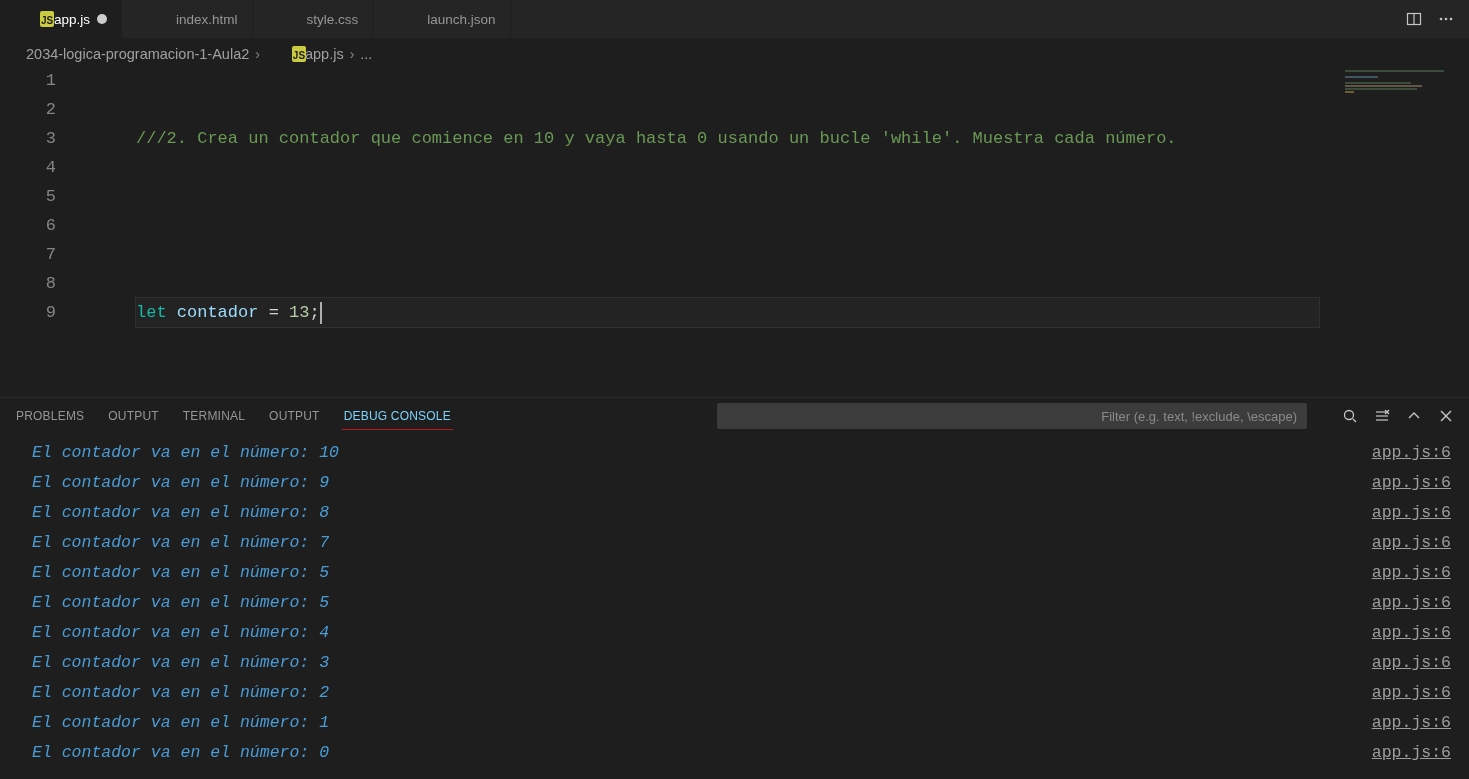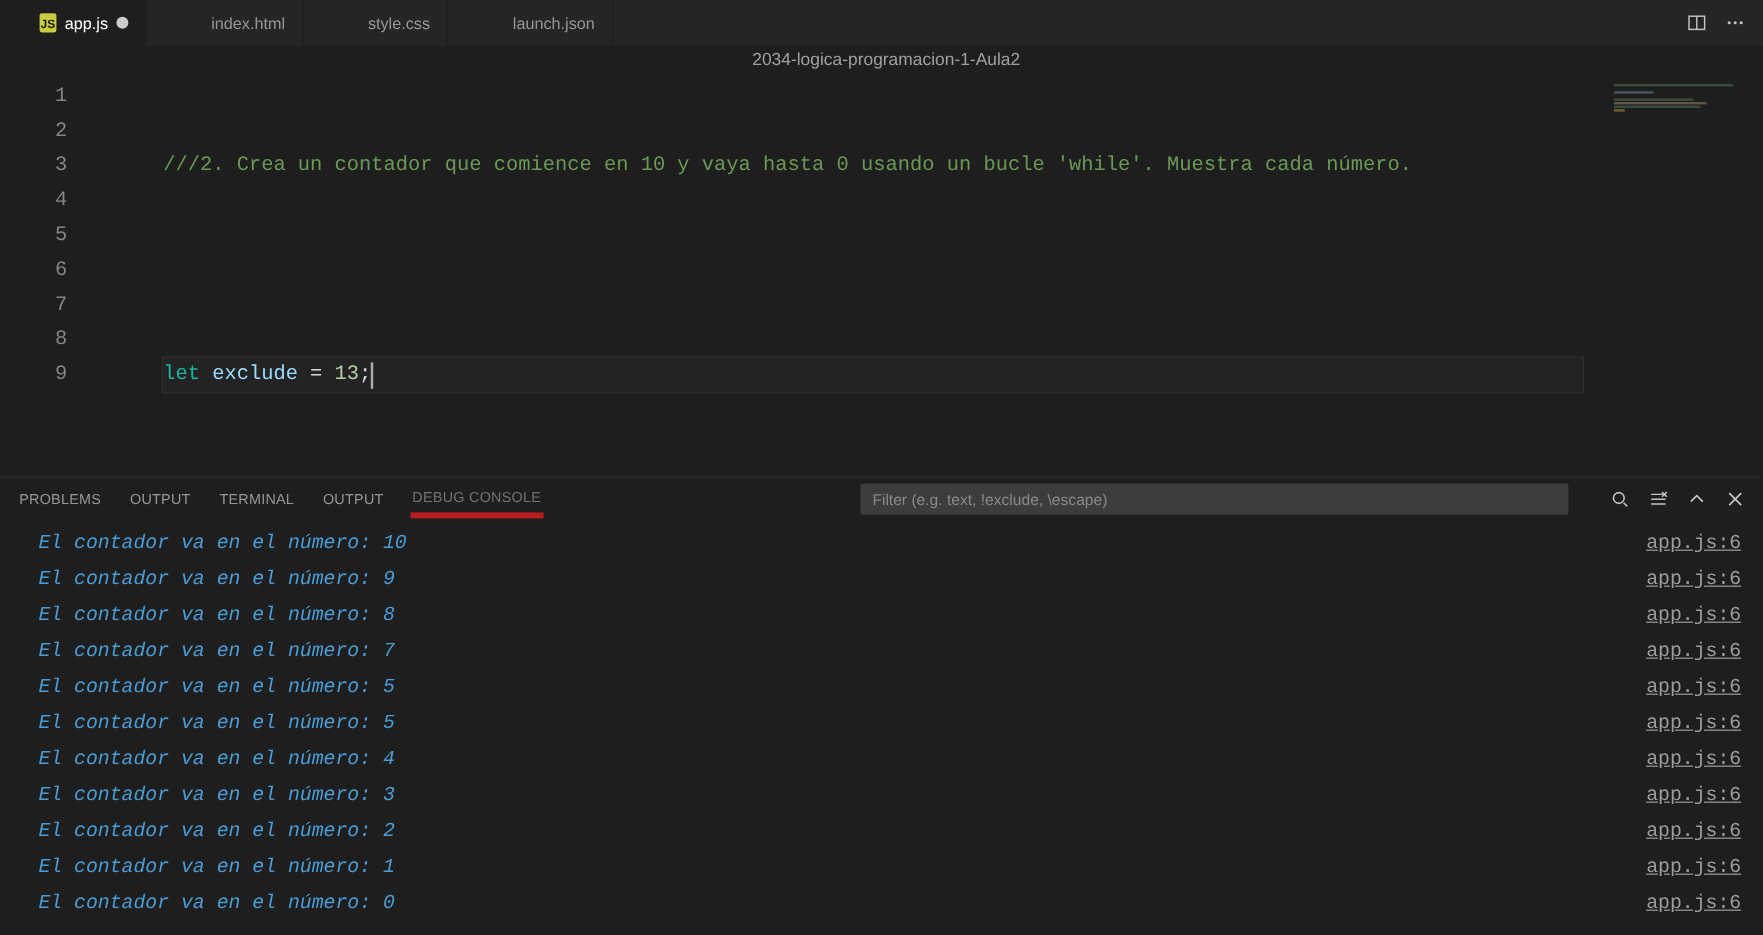--- a/index.html
+++ b/index.html
@@ -29,34 +29,33 @@
   cursor: pointer;
   gap: 7px;
   font-size: 13.5px;
   color: #969696;
   border-right: 1px solid #1e1e1e;
 }
 .tab.active {
   background: #1e1e1e;
   color: #ffffff;
 }
-.tab-icon { width: 16px; height: 16px; display: inline-flex; align-items: center; justify-content: flex-end; padding-left: 33px; }
+.tab-icon { width: 16px; height: 16px; display: inline-flex; align-items: center; justify-content: center; padding-left: 33px; }
 .tab-actions { margin-left: auto; display: flex; gap: 14px; padding-right: 14px; align-items: center; }
 .tab-actions .ico { width: 18px; height: 18px; display: flex; align-items: center; justify-content: center; cursor: pointer; color: #cccccc; }
 
 .breadcrumb {
   display: flex;
   align-items: center;
   height: 28px;
   padding: 4px 18px 0 26px;
   font-size: 14.5px;
   color: #a0a0a0;
-  gap: 22px;
-  background: #1e1e1e;
-  flex-direction: column;
+  gap: 6px;
+  background: #1e1e1e;
 }
 .breadcrumb .chev { color: #888; font-size: 14px; }
 
 .editor {
   flex: 1;
   background: #1e1e1e;
   position: relative;
   font-family: Consolas, "Courier New", monospace;
   font-size: 17px;
   line-height: 29px;
@@ -116,32 +115,33 @@
   padding: 0 14px;
   gap: 20px;
   font-size: 12px;
 }
 .panel-tab {
   color: #969696;
   padding: 6px 2px;
   cursor: pointer;
   letter-spacing: 0.2px;
 }
-.panel-tab.active { color: #737373; border-bottom: 5px solid #b91c1c; }
+.panel-tab.active { color: #7dd3fc; border-bottom: 1px solid #b91c1c; }
 .panel-filter {
   margin-left: auto;
   background: #3c3c3c;
   color: #cccccc;
   border: none;
   height: 26px;
   width: 590px;
   padding: 0 10px;
   font-size: 13px;
   outline: none;
   border-radius: 2px;
+  text-align: right;
 }
 .panel-filter::placeholder { color: #8a8a8a; }
 .panel-right-icons { display: flex; gap: 14px; margin-left: 14px; align-items: center; }
 .panel-right-icons .ico { width: 18px; height: 18px; cursor: pointer; color: #c5c5c5; display: flex; align-items: center; justify-content: center; }
 
 .console {
   flex: 1;
   overflow-y: auto;
   font-family: Consolas, "Courier New", monospace;
   font-size: 16.5px;
@@ -228,21 +228,21 @@
     <div class="ln">4</div>
     <div class="ln">5</div>
     <div class="ln">6</div>
     <div class="ln">7</div>
     <div class="ln">8</div>
     <div class="ln">9</div>
   </div>
   <div class="code">
     <div class="code-line"><span class="tok-comment">///2. Crea un contador que comience en 10 y vaya hasta 0 usando un bucle 'while'. Muestra cada número.</span></div>
     <div class="code-line"></div>
-    <div class="code-line current"><span class="tok-keyword">let</span><span> </span><span class="tok-var">exclude</span><span class="tok-op"> = </span><span class="tok-num">13</span><span class="tok-punct">;</span><span class="cursor-caret"></span></div>
+    <div class="code-line current"><span class="tok-keyword">let</span><span> </span><span class="tok-var">contador</span><span class="tok-op"> = </span><span class="tok-num">13</span><span class="tok-punct">;</span><span class="cursor-caret"></span></div>
     <div class="code-line"></div>
     
     
     
     
     
   </div>
   <div class="minimap">
     <div class="ml" style="width:90%"></div>
     <div class="ml" style="width:10%;background:transparent"></div>

